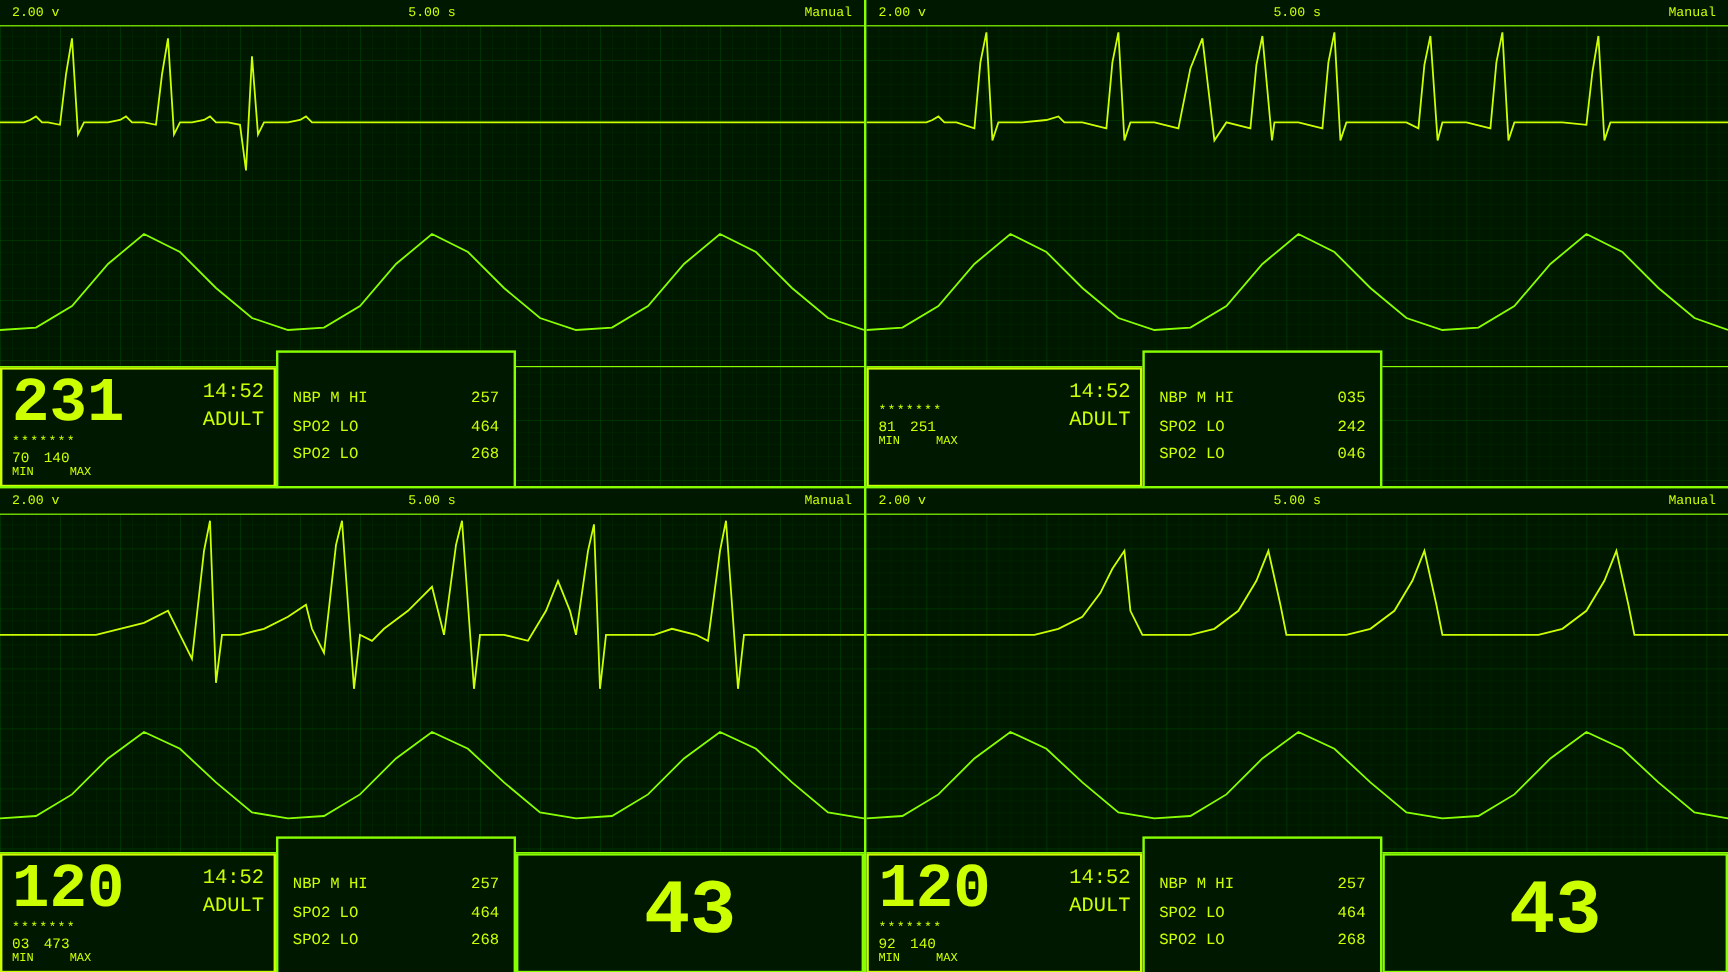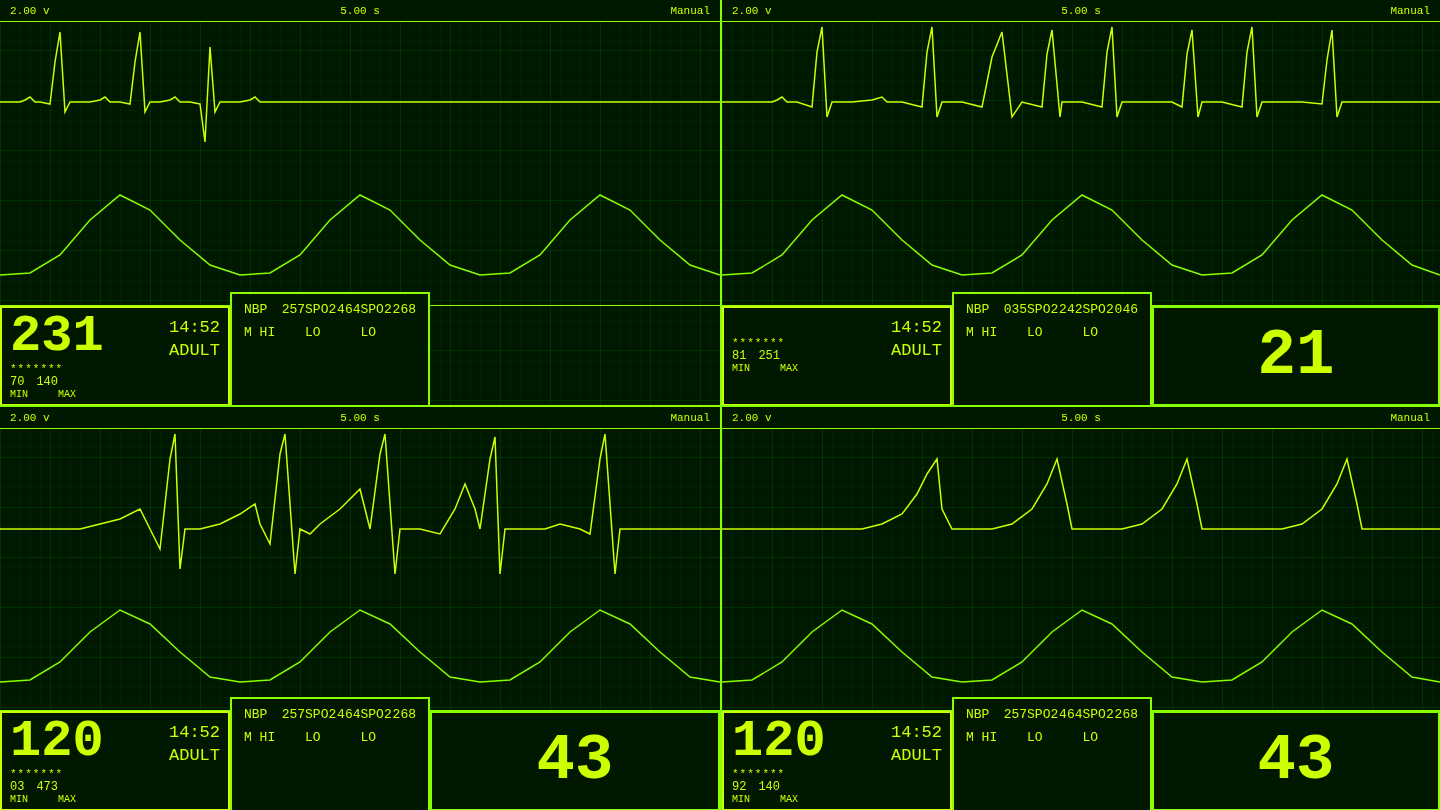--- a/index.html
+++ b/index.html
@@ -76,21 +76,21 @@
       font-size: 10px;
       color: #ccff00;
     }
 
     .nbp-box {
       width: 200px;
       height: 127px;
       border: 2px solid #88ff00;
       background: #001800;
       display: flex;
-      flex-direction: row;
+      flex-direction: column;
       justify-content: center;
       padding: 4px 12px;
       color: #ccff00;
       font-size: 13px;
       line-height: 1.8;
     }
 
     .nbp-row {
       display: flex;
       justify-content: space-between;
@@ -216,23 +216,20 @@
         <div class="nbp-row">
           <span>SPO2 LO</span>
           <span>242</span>
         </div>
         <div class="nbp-row">
           <span>SPO2 LO</span>
           <span>046</span>
         </div>
       </div>
 
-      <div class="big-value-box" style="flex:1;">
-        <span>21</span>
-      </div>
     </div>
   </div>
 
   <div class="grid-panel" style="position:absolute;top:407px;left:0;width:720px;height:403px;">
 
     <div style="position:absolute;top:0;left:0;width:720px;height:22px;background:#001800;border-bottom:1px solid #88ff00;display:flex;align-items:center;justify-content:space-between;padding:0 10px;z-index:10;">
       <span style="color:#ccff00;font-size:11px;">2.00 v</span>
       <span style="color:#ccff00;font-size:11px;">5.00 s</span>
       <span style="color:#ccff00;font-size:11px;">Manual</span>
     </div>

